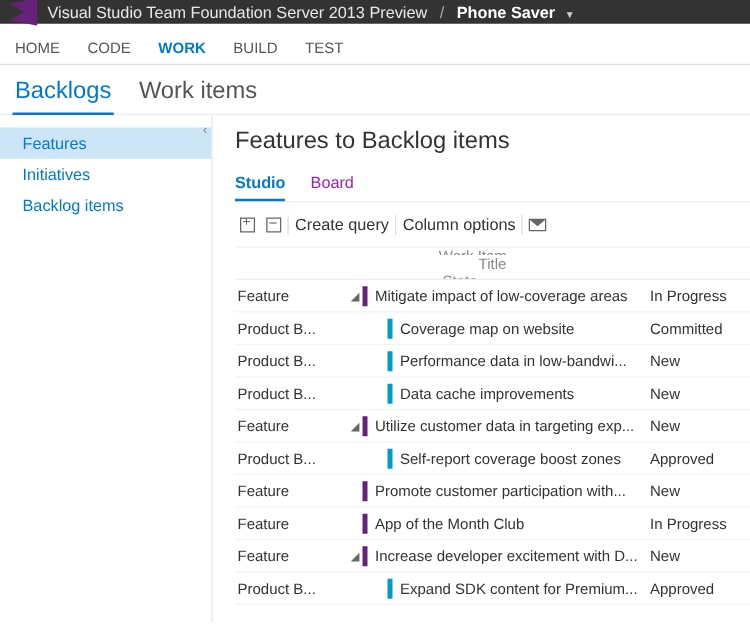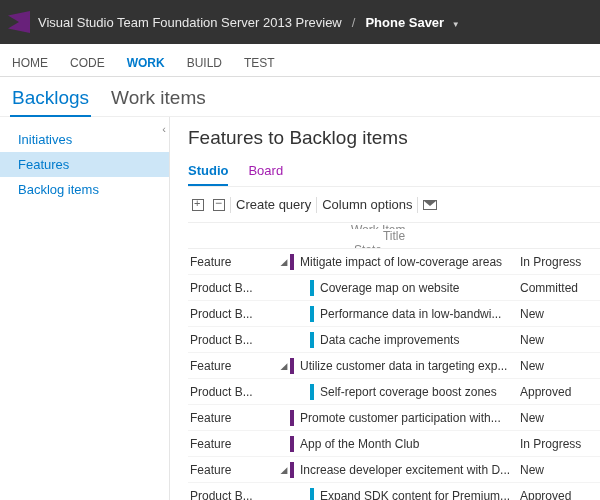--- a/index.html
+++ b/index.html
@@ -1,17 +1,17 @@
 <!DOCTYPE html>
 <html><head>
 <meta charset="utf-8">
 <style>
 * { box-sizing: border-box; margin: 0; padding: 0; }
 body { font-family: "Segoe UI", Arial, sans-serif; font-size: 13px; color: #333; background: #fff; width: 600px; height: 500px; overflow: hidden; }
-.header-bar { background: #333; color: #fff; height: 44px; display: flex; align-items: center; padding: 0 8px; }
+.header-bar { background: #333; color: #fff; height: 19px; display: flex; align-items: center; padding: 0 8px; }
 .vs-logo { width: 22px; height: 22px; background: #68217a; clip-path: polygon(100% 0, 100% 100%, 0 80%, 50% 50%, 0 20%); margin-right: 8px; }
 .header-title { color: #e8e8e8; font-size: 13px; }
 .header-sep { color: #aaa; margin: 0 10px; }
 .header-proj { color: #fff; font-weight: 600; font-size: 13px; cursor: pointer; }
 .header-drop { font-size: 8px; margin-left: 4px; color: #ccc; }
 .top-tabs { border-bottom: 1px solid #ddd; padding: 6px 10px 0 10px; }
 .top-tabs span { display: inline-block; margin-right: 18px; padding: 6px 2px; color: #555; font-size: 12px; cursor: pointer; }
 .top-tabs span.active { color: #007acc; font-weight: 600; }
 .sub-tabs { padding: 6px 10px 0 10px; border-bottom: 1px solid #eee; }
 .sub-tabs span { display: inline-block; margin-right: 18px; padding: 4px 2px 6px 2px; color: #555; font-size: 19px; cursor: pointer; }
@@ -61,22 +61,22 @@
   </span>
 </div>
 
 <div class="top-tabs" id="top-tabs"><span>HOME</span><span>CODE</span><span class="active">WORK</span><span>BUILD</span><span>TEST</span></div>
 <div class="sub-tabs" id="sub-tabs"><span class="active">Backlogs</span><span>Work items</span></div>
 
 <div class="body-row">
   <div class="sidebar">
     <div class="collapse-handle">‹</div>
     <div id="side-items">
+        <div class="side-item selected">Features</div>
         <div class="side-item">Initiatives</div>
-        <div class="side-item selected">Features</div>
         <div class="side-item">Backlog items</div>
       </div>
   </div>
   <div class="main">
     <h2>Features to Backlog items</h2>
     <div class="view-tabs" id="view-tabs"><span class="active">Studio</span><span>Board</span></div>
     <div class="toolbar">
       <span class="tool-btn">
           <span class="icon-box icon-plus"></span>
         </span>

